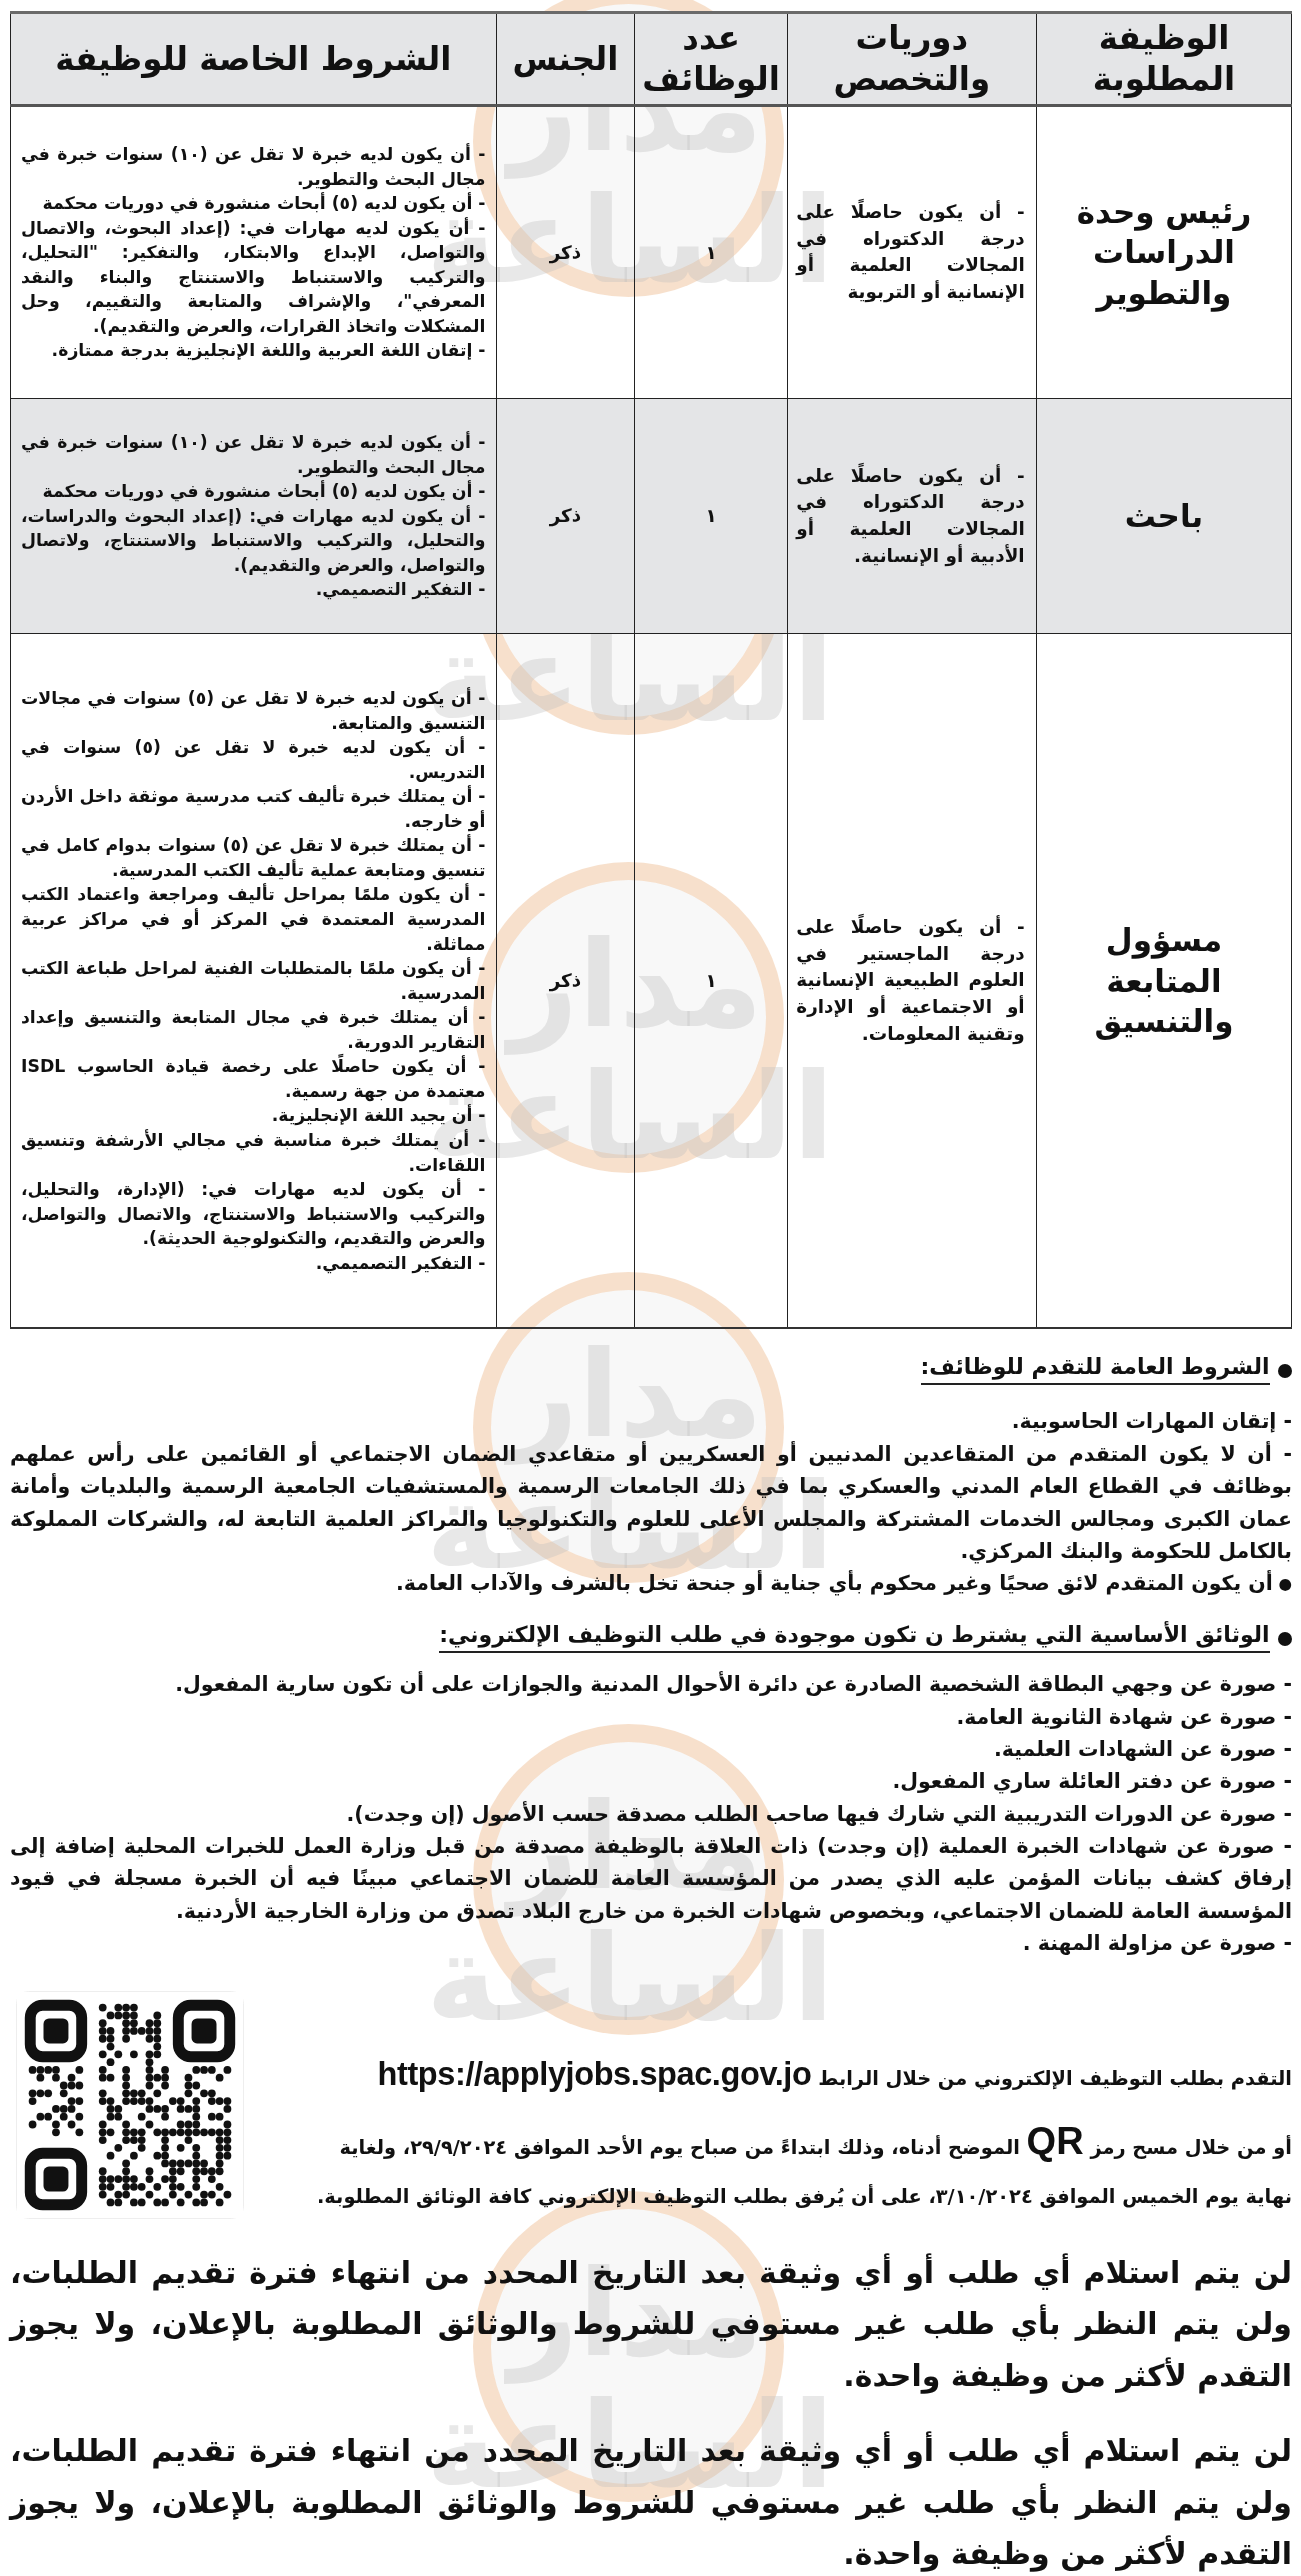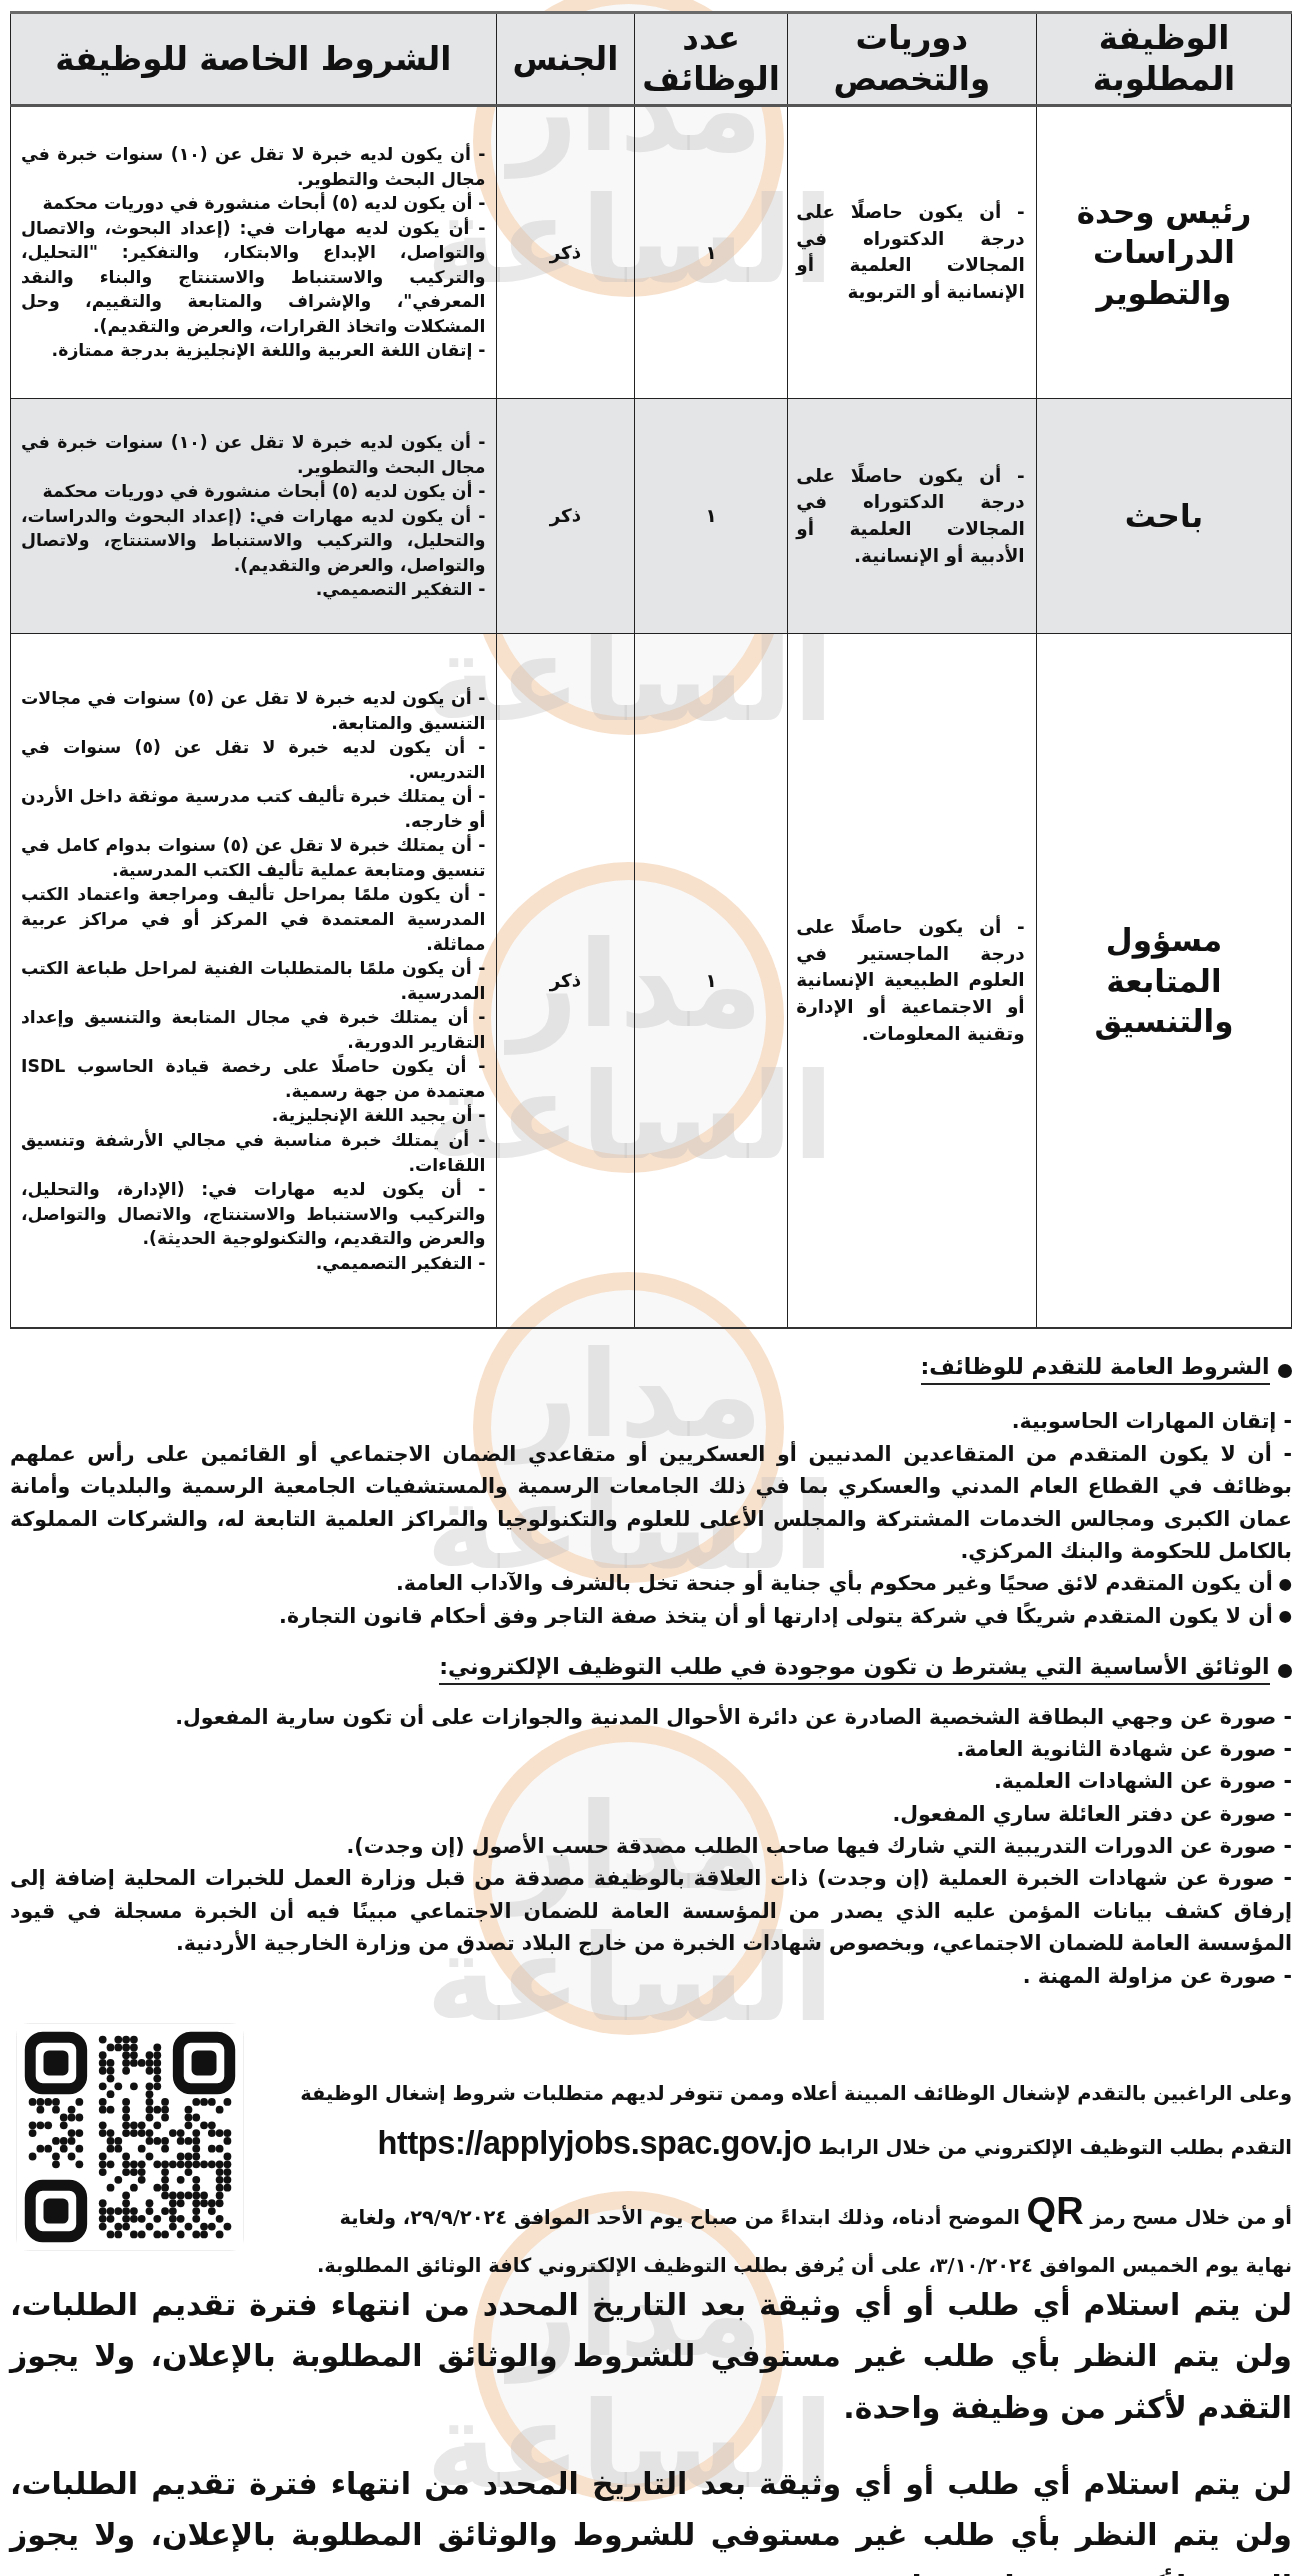--- a/index.html
+++ b/index.html
@@ -165,21 +165,20 @@
   </table>
 
   <div class="section" style="margin-top:24px">
     <div>
       <span class="bullet-dot"></span><span class="sec-head">الشروط العامة للتقدم للوظائف:</span>
     </div>
     <div class="gen-list">
       <p class="item">- إتقان المهارات الحاسوبية.</p>
       <p class="item">- أن لا يكون المتقدم من المتقاعدين المدنيين أو العسكريين أو متقاعدي الضمان الاجتماعي أو القائمين على رأس عملهم بوظائف في القطاع العام المدني والعسكري بما في ذلك الجامعات الرسمية والمستشفيات الجامعية الرسمية والبلديات وأمانة عمان الكبرى ومجالس الخدمات المشتركة والمجلس الأعلى للعلوم والتكنولوجيا والمراكز العلمية التابعة له، والشركات المملوكة بالكامل للحكومة والبنك المركزي.</p>
       <p class="item dot-item">أن يكون المتقدم لائق صحيًا وغير محكوم بأي جناية أو جنحة تخل بالشرف والآداب العامة.</p>
-      <p class="item dot-item">أن لا يكون المتقدم شريكًا في شركة يتولى إدارتها أو أن يتخذ صفة التاجر وفق أحكام قانون التجارة.</p>
     </div>
   </div>
 
   <div class="section docs-head">
     <div>
       <span class="bullet-dot"></span><span class="sec-head">الوثائق الأساسية التي يشترط ن تكون موجودة في طلب التوظيف الإلكتروني:</span>
     </div>
     <div class="docs-list">
       <p>- صورة عن وجهي البطاقة الشخصية الصادرة عن دائرة الأحوال المدنية والجوازات على أن تكون سارية المفعول.</p>
       <p>- صورة عن شهادة الثانوية العامة.</p>
@@ -425,21 +424,20 @@
             <circle cx="18" cy="27" r="0.5"></circle>
             <circle cx="19" cy="27" r="0.5"></circle>
             <circle cx="21" cy="27" r="0.5"></circle>
             <circle cx="23" cy="27" r="0.5"></circle>
             <circle cx="24" cy="27" r="0.5"></circle>
             <circle cx="26" cy="27" r="0.5"></circle>
         </g>
       </svg>
     </div>
     <div class="apply-text">
-      <div>وعلى الراغبين بالتقدم لإشغال الوظائف المبينة أعلاه وممن تتوفر لديهم متطلبات شروط إشغال الوظيفة</div>
       <div>
         <span>التقدم بطلب التوظيف الإلكتروني من خلال الرابط</span>
         <span class="url">https://applyjobs.spac.gov.jo</span>
       </div>
       <div>
         <span>أو من خلال مسح رمز</span>
         <span class="qr-word">QR</span>
         <span>الموضح أدناه، وذلك ابتداءً من صباح يوم الأحد الموافق ٢٩/٩/٢٠٢٤، ولغاية</span>
       </div>
       <div>نهاية يوم الخميس الموافق ٣/١٠/٢٠٢٤، على أن يُرفق بطلب التوظيف الإلكتروني كافة الوثائق المطلوبة.</div>

